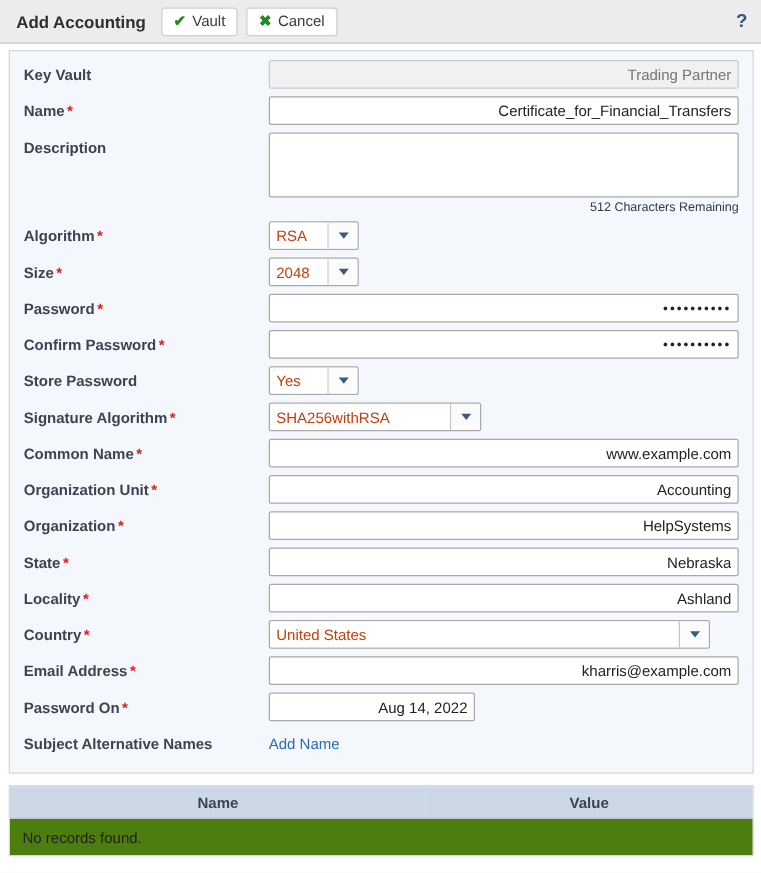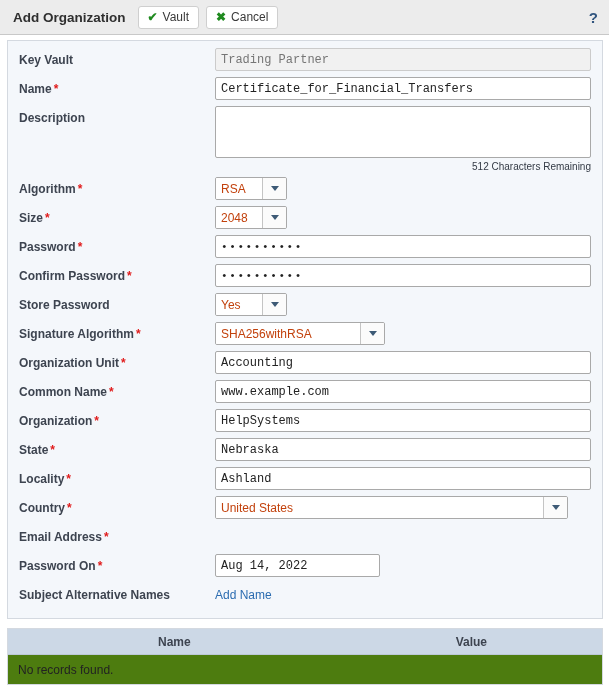--- a/index.html
+++ b/index.html
@@ -101,26 +101,27 @@
   }
   .ctrl { flex: 1 1 auto; min-width: 0; }
 
   
   .txt {
     height: 23px;
     box-sizing: border-box;
     border: 1px solid #a9a9a9;
     background: #ffffff;
     border-radius: 2px;
-    font-family: Liberation Mono, monospace;
+    font-family: Liberation Sans, sans-serif;
     font-size: 12px;
     color: #222222;
     padding: 0 5px;
     outline: none;
     display: block;
+    text-align: right;
   }
   .txt.wide  { width: 376px; }
   .txt.date  { width: 165px; }
   .txt.disabled {
     background: #f1f1f1;
     border-color: #cbcbcb;
     color: #a8a8a8;
   }
   .txt.pw { letter-spacing: 1.6px; font-size: 11px; }
 
@@ -232,21 +233,21 @@
     color: #222222;
     height: 29px;
     padding: 0 0 0 10px;
     text-align: left;
   }
 </style>
 </head>
 <body>
 
 <div class="toolbar">
-  <div class="toolbar-title">Add Organization</div>
+  <div class="toolbar-title">Add Accounting</div>
 
   <div class="tb-btn">
     <span class="glyph">✔</span>
     <span>Vault</span>
   </div>
 
   <div class="tb-btn">
     <span class="glyph">✖</span>
     <span>Cancel</span>
   </div>
@@ -353,33 +354,33 @@
         <div class="dd-val">SHA256withRSA</div>
         <div class="dd-arrow">
             <i></i>
           </div>
       </div>
     </div>
   </div>
 
   <div class="row">
     <div class="label">
+      <span>Common Name</span><span class="req">*</span>
+    </div>
+    <div class="ctrl">
+      <input class="txt wide" type="text" value="www.example.com" style="">
+    </div>
+  </div>
+
+  <div class="row">
+    <div class="label">
       <span>Organization Unit</span><span class="req">*</span>
     </div>
     <div class="ctrl">
       <input class="txt wide" type="text" value="Accounting" style="">
-    </div>
-  </div>
-
-  <div class="row">
-    <div class="label">
-      <span>Common Name</span><span class="req">*</span>
-    </div>
-    <div class="ctrl">
-      <input class="txt wide" type="text" value="www.example.com" style="">
     </div>
   </div>
 
   <div class="row">
     <div class="label">
       <span>Organization</span><span class="req">*</span>
     </div>
     <div class="ctrl">
       <input class="txt wide" type="text" value="HelpSystems" style="">
     </div>
@@ -413,20 +414,23 @@
         <div class="dd-arrow">
             <i></i>
           </div>
       </div>
     </div>
   </div>
 
   <div class="row">
     <div class="label">
       <span>Email Address</span><span class="req">*</span>
+    </div>
+    <div class="ctrl">
+      <input class="txt wide" type="text" value="kharris@example.com" style="">
     </div>
   </div>
 
   <div class="row">
     <div class="label">
       <span>Password On</span><span class="req">*</span>
     </div>
     <div class="ctrl">
       <input class="txt date" type="text" value="Aug 14, 2022" style="">
     </div>

